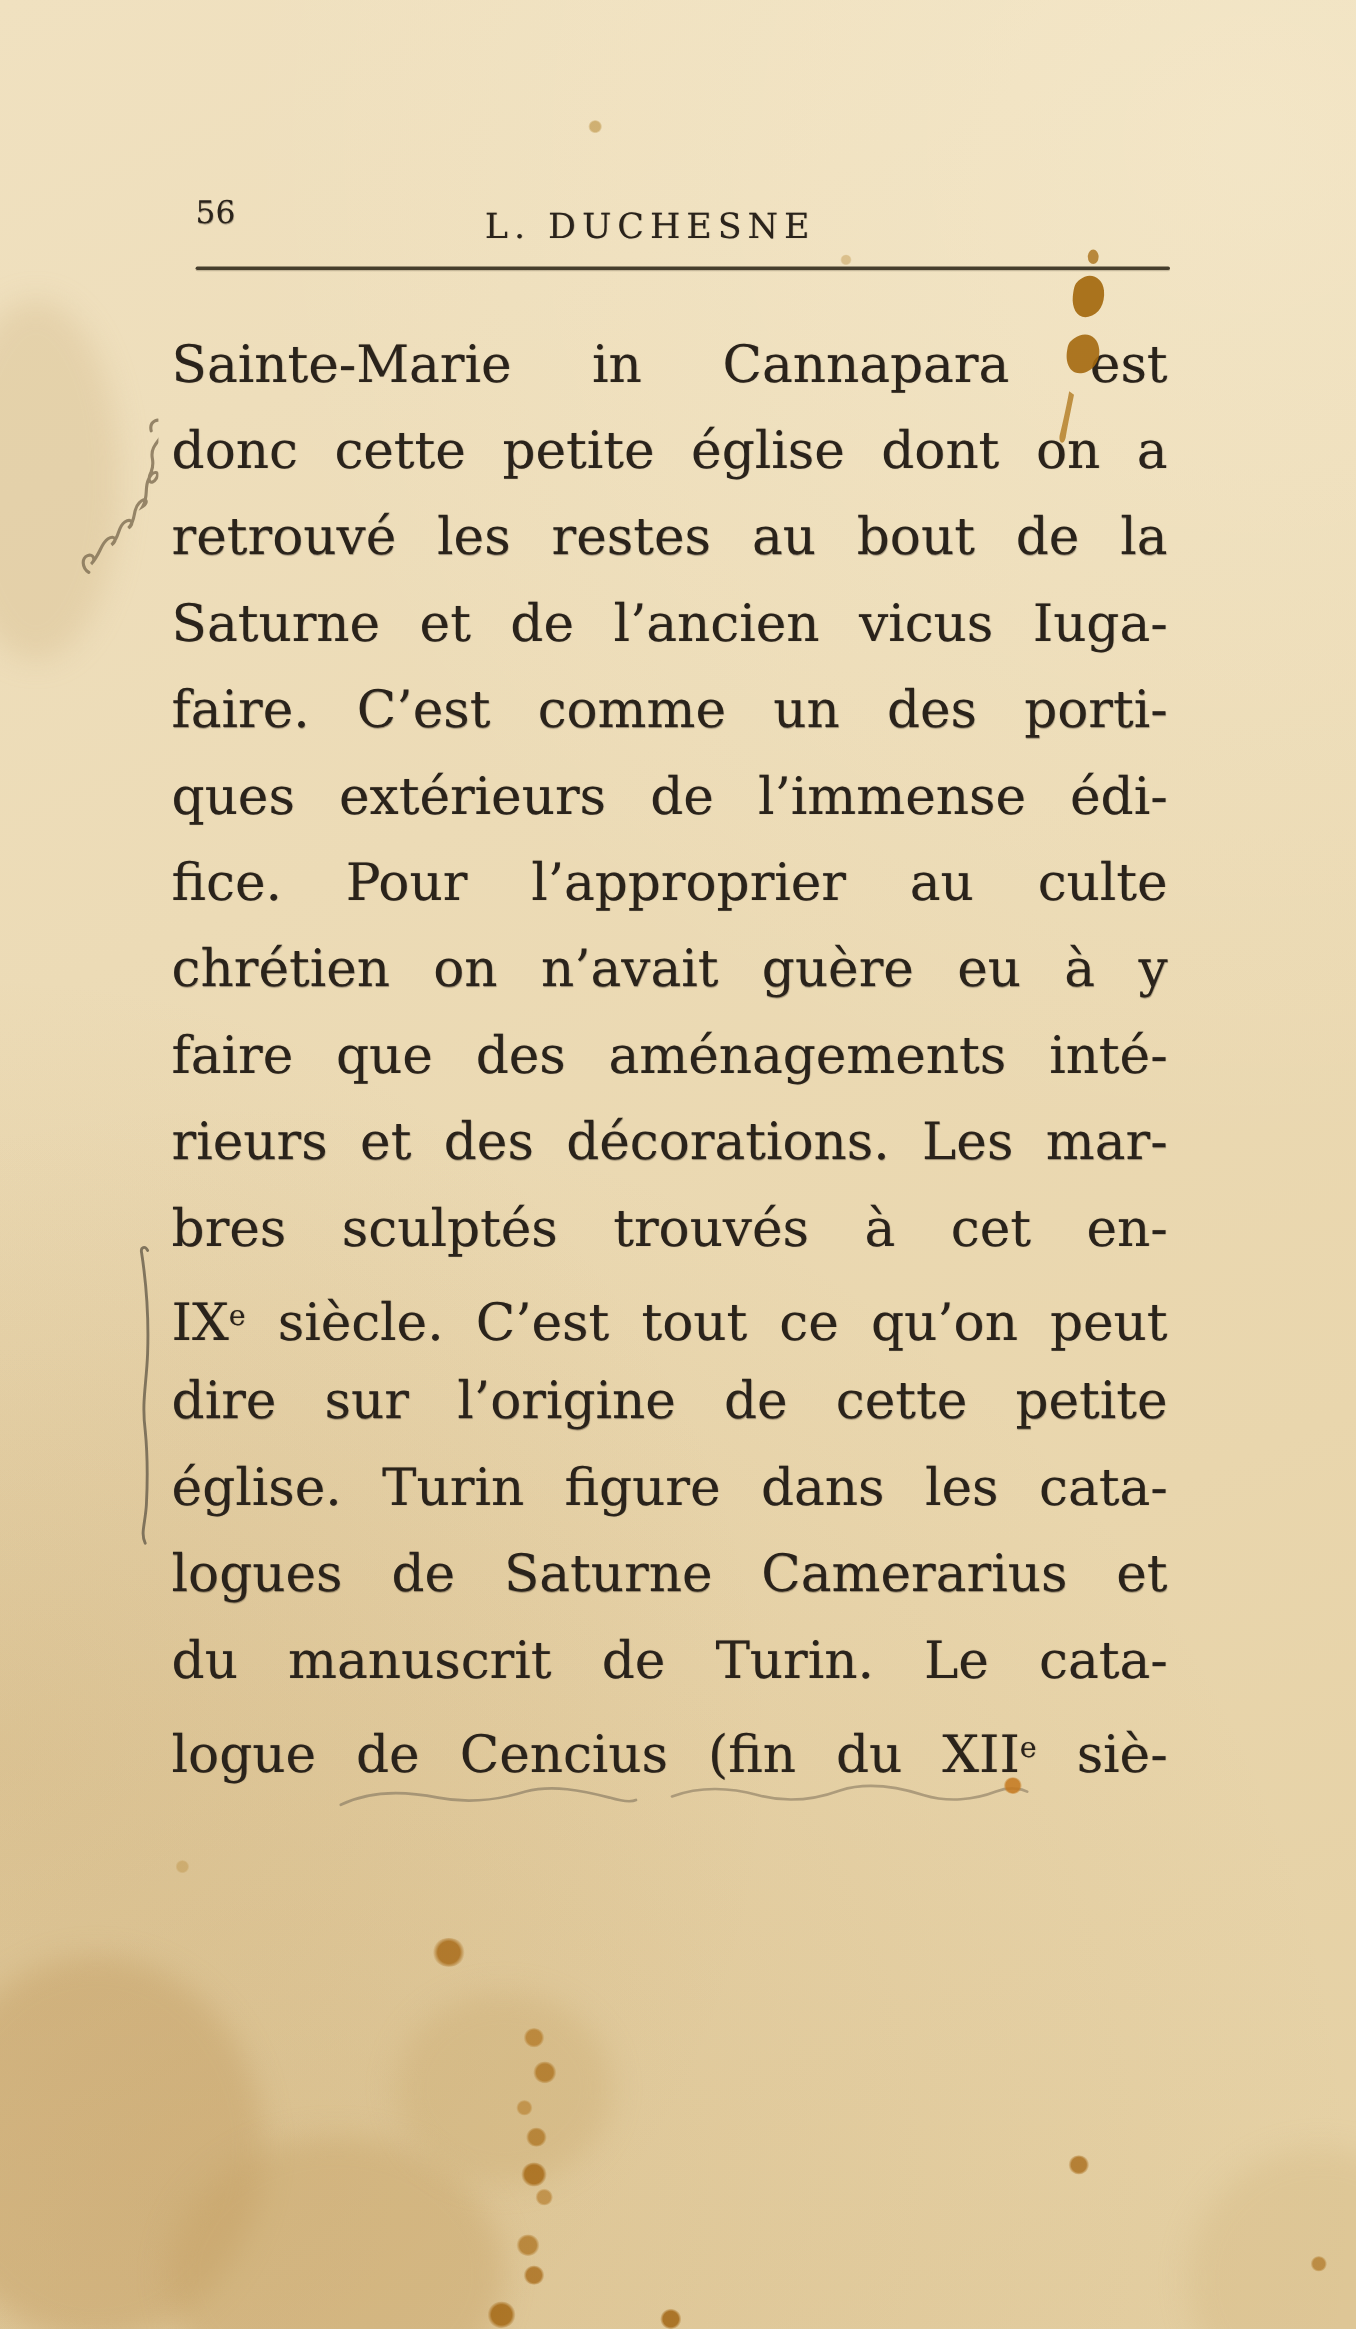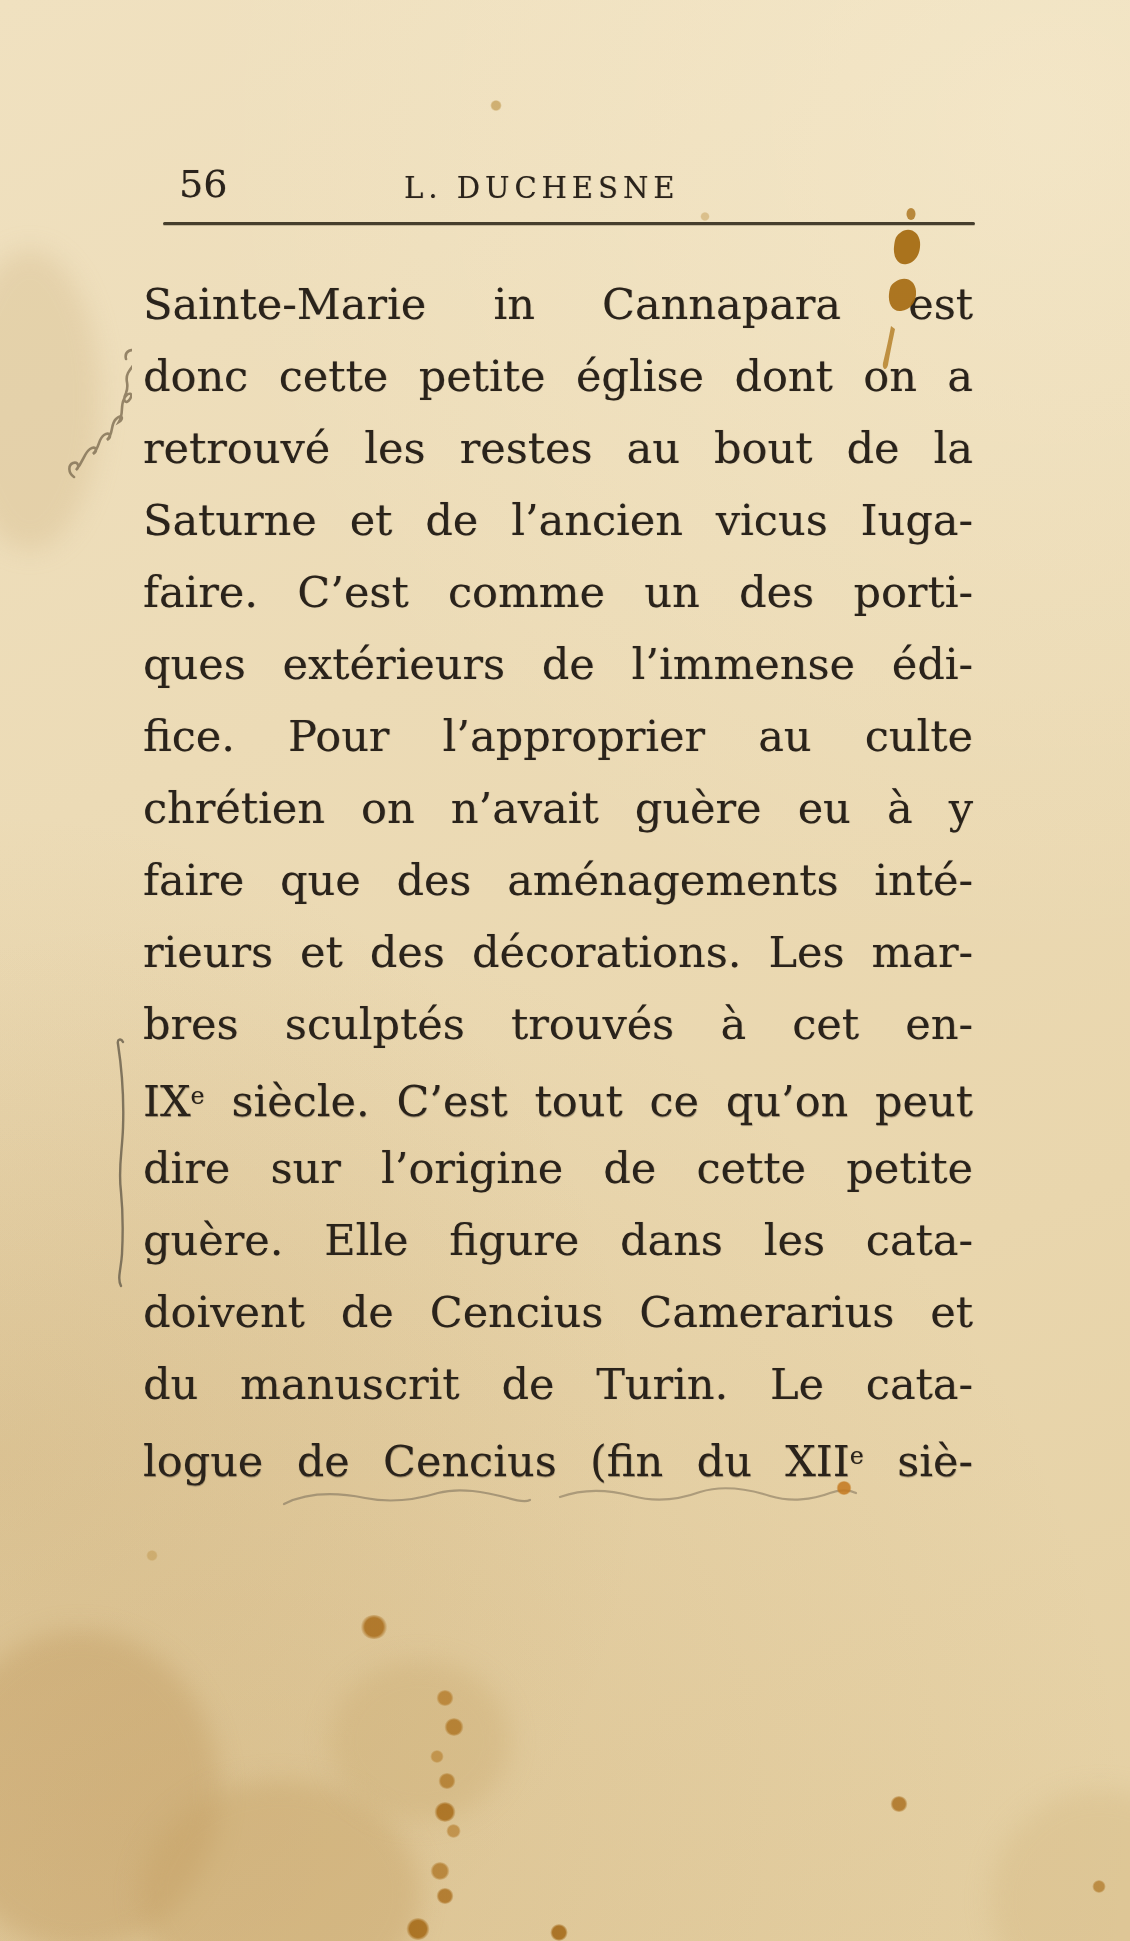--- a/index.html
+++ b/index.html
@@ -12,23 +12,22 @@
       radial-gradient(circle at 18% 95%, rgba(176,132,62,0.20) 0%, rgba(176,132,62,0) 45%),
       radial-gradient(circle at 0% 75%, rgba(170,128,60,0.16) 0%, rgba(170,128,60,0) 35%),
       radial-gradient(circle at 92% 6%, rgba(255,248,226,0.30) 0%, rgba(255,248,226,0) 40%),
       linear-gradient(158deg,#f0e1c0 0%, #ecdbb6 35%, #e9d6ad 68%, #e4cfa2 100%);
     font-family:"DejaVu Serif","Liberation Serif",serif;
     color:#2a231b;
   }
   
   .pagenum{
     position:absolute;left:163px;top:165px;
-    font-size:38px;line-height:1;
+    font-size:26px;line-height:1;
     text-shadow:0.4px 0.4px 0.7px rgba(43,34,24,0.45);
-    margin-left:16px;
   }
   .runtitle{
     position:absolute;left:404px;top:174px;
     font-size:29px;line-height:1;letter-spacing:5px;
     text-shadow:0.4px 0.4px 0.7px rgba(43,34,24,0.45);
     text-align:right;
   }
   .hrule{
     position:absolute;left:163px;top:222px;width:812px;height:3px;
     background:#2f2819;opacity:.88;border-radius:2px;
@@ -70,22 +69,22 @@
       <div class="line"><span>Saturne et de l’ancien </span><span class="it">vicus Iuga-</span></div>
       <div class="line"><span class="it">faire.</span><span> C’est comme un des porti-</span></div>
       <div class="line"><span>ques extérieurs de l’immense édi-</span></div>
       <div class="line"><span>fice. Pour l’approprier au culte</span></div>
       <div class="line"><span>chrétien on n’avait guère eu à y</span></div>
       <div class="line"><span>faire que des aménagements inté-</span></div>
       <div class="line"><span>rieurs et des décorations. Les mar-</span></div>
       <div class="line"><span>bres sculptés trouvés à cet en-</span></div>
       <div class="line"><span>IX</span><span class="sup">e</span><span> siècle. C’est tout ce qu’on peut</span></div>
       <div class="line"><span>dire sur l’origine de cette petite</span></div>
-      <div class="line"><span>guère. Elle figure dans les cata-</span></div>
-      <div class="line"><span>doivent de Cencius Camerarius et</span></div>
+      <div class="line"><span>église. Turin figure dans les cata-</span></div>
+      <div class="line"><span>logues de Saturne Camerarius et</span></div>
       <div class="line"><span>du manuscrit de Turin. Le cata-</span></div>
       <div class="line"><span>logue de Cencius (fin du XII</span><span class="sup">e</span><span> siè-</span></div>
     </div>
 
   <div class="smudge" style="left:-60px;top:1630px;width:280px;height:320px;background:rgba(185,144,78,0.30);"></div>
   <div class="smudge" style="left:140px;top:1780px;width:280px;height:230px;background:rgba(196,160,100,0.38);"></div>
   <div class="smudge" style="left:-40px;top:250px;width:140px;height:300px;background:rgba(205,175,125,0.28);"></div>
   <div class="smudge" style="left:990px;top:1790px;width:220px;height:220px;background:rgba(205,172,115,0.26);"></div>
   <div class="smudge" style="left:330px;top:1660px;width:180px;height:160px;background:rgba(200,165,105,0.30);"></div>
 

